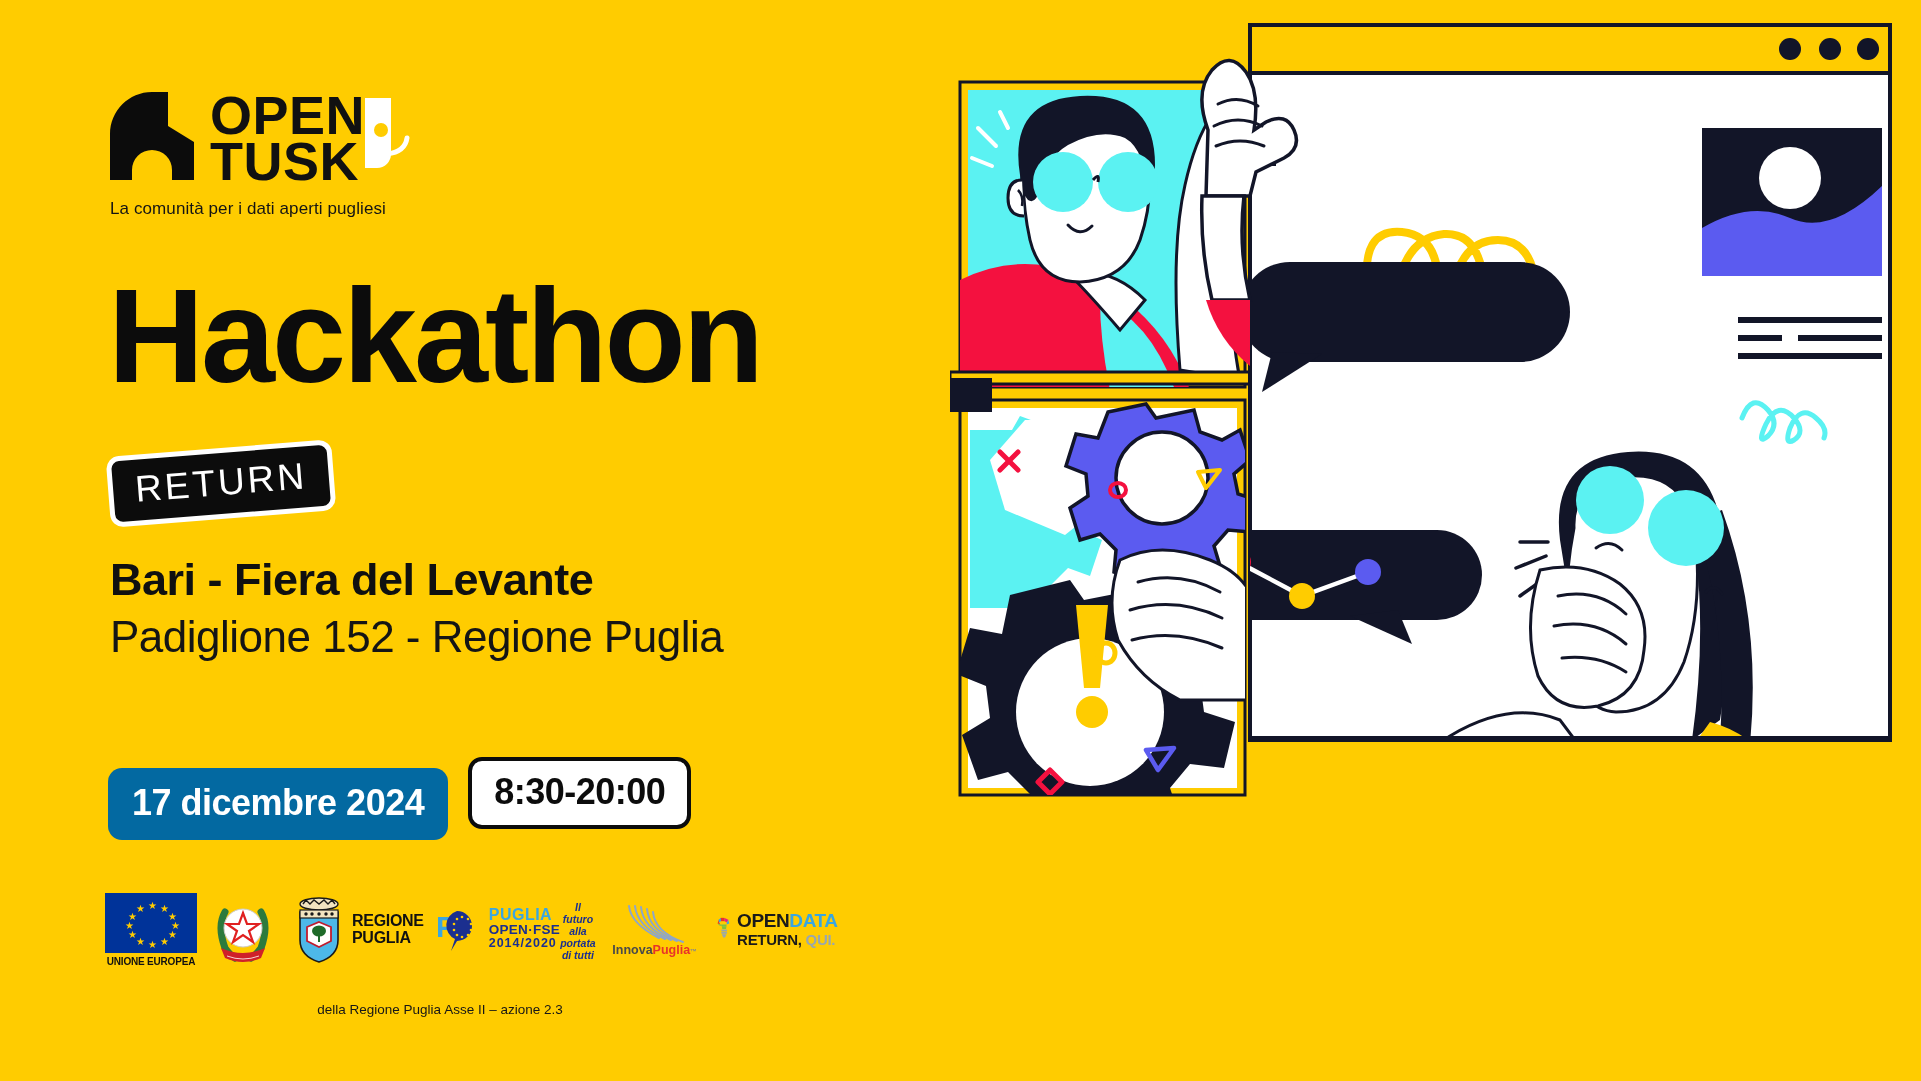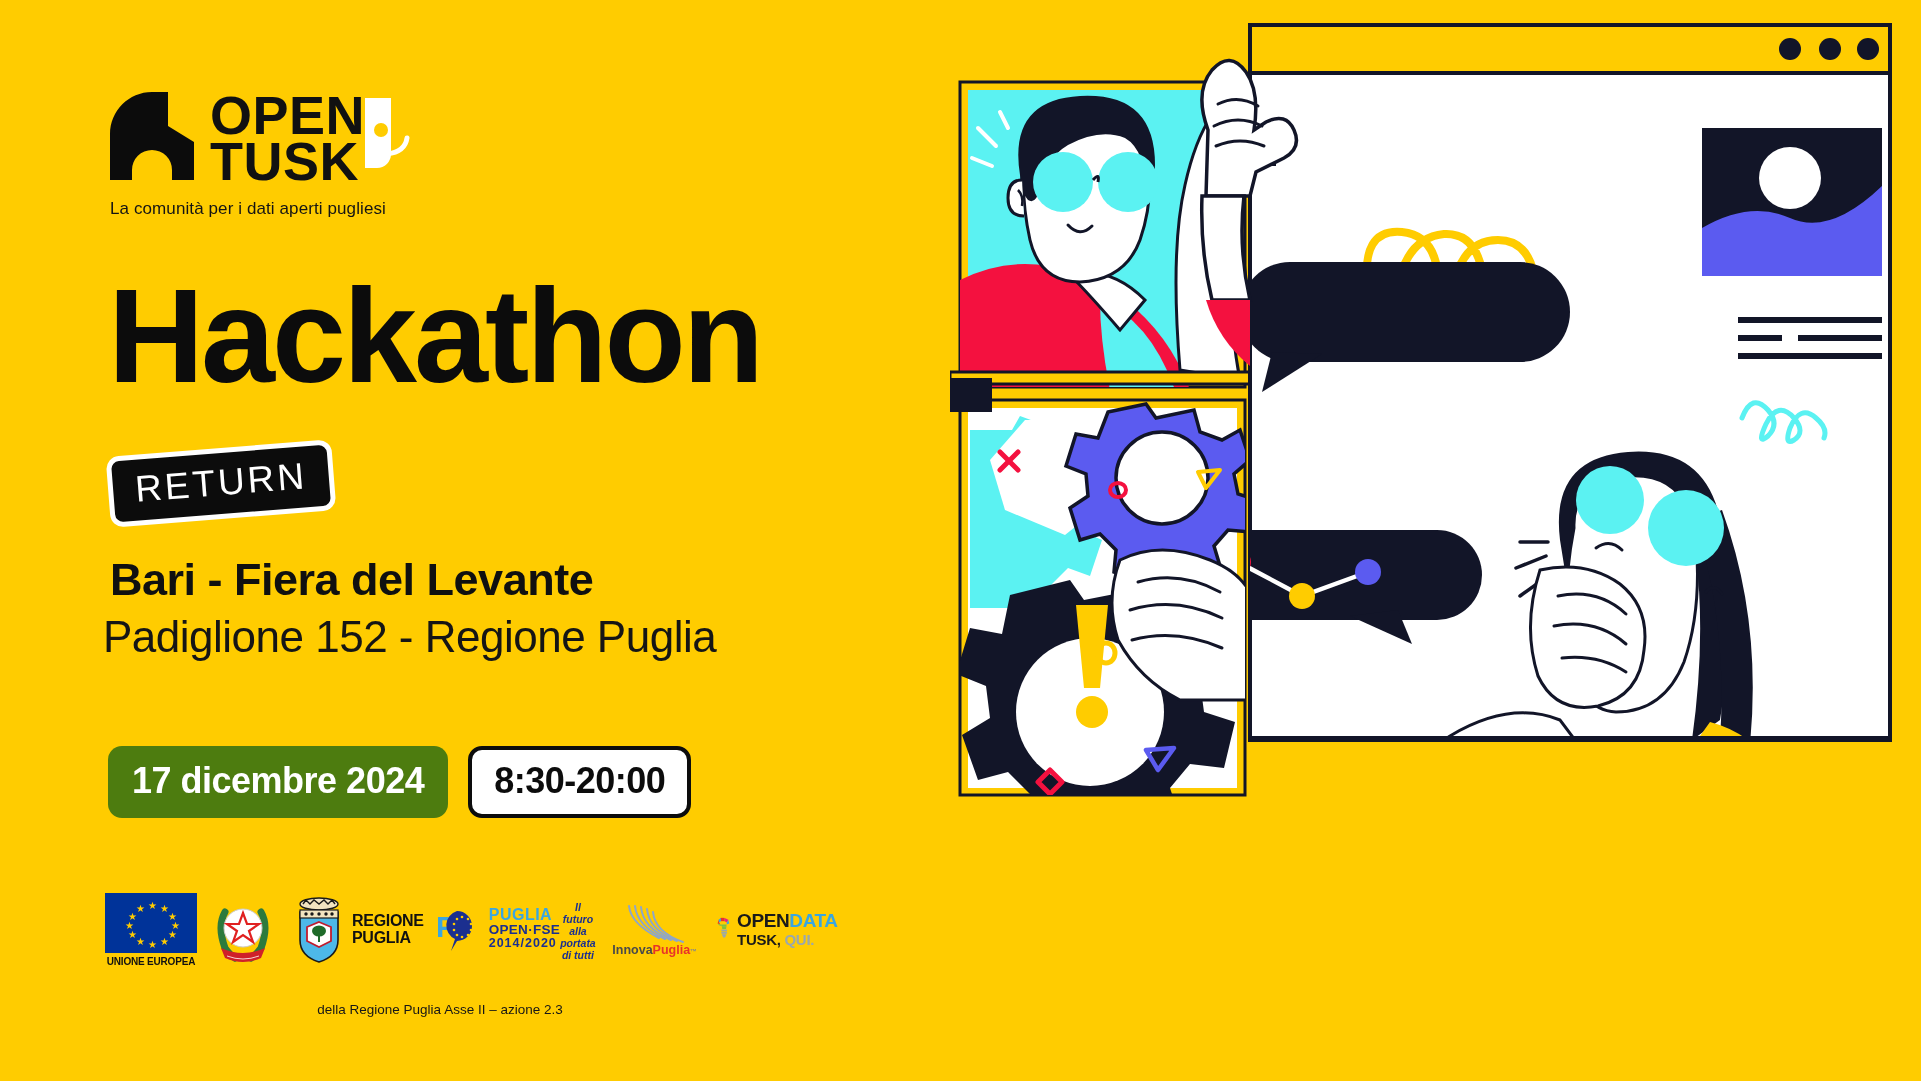--- a/index.html
+++ b/index.html
@@ -72,21 +72,21 @@
   .venue-line1 {
     position: absolute;
     left: 110px; top: 554px;
     font-size: 45px;
     font-weight: 700;
     color: #101010;
     letter-spacing: -0.5px;
   }
   .venue-line2 {
     position: absolute;
-    left: 103px; top: 612px;
+    left: 110px; top: 612px;
     font-size: 44px;
     font-weight: 400;
     color: #151515;
     letter-spacing: -0.5px;
     text-align: right;
   }
 
   
   .pill-row {
     position: absolute;
@@ -98,23 +98,24 @@
   .pill {
     border-radius: 14px;
     font-size: 36px;
     font-weight: 700;
     letter-spacing: -0.5px;
     line-height: 1;
     display: flex;
     align-items: center;
   }
   .pill-date {
-    background: #4d7c0f;
+    background: #0369a1;
     color: #ffffff;
     padding: 17px 24px 19px 24px;
+    margin-top: 22px;
   }
   .pill-time {
     background: #ffffff;
     color: #0c0c0c;
     border: 4px solid #0c0c0c;
     padding: 13px 22px 15px 22px;
   }
 
   
   .footer-logos {
@@ -324,21 +325,21 @@
           </g>
           <rect x="18" y="28" width="12" height="4" fill="#9aa7ae"></rect>
           <rect x="18" y="33" width="12" height="4" fill="#9aa7ae"></rect>
           <path d="M19 38 L29 38 L26 45 L22 45 Z" fill="#9aa7ae"></path>
         </svg>
         <div style="margin-left:3px; line-height:1.1;">
           <div style="font-size:19px; font-weight:700; letter-spacing:-0.4px;">
             <span style="color:#1a1a1a;">OPEN</span><span style="color:#3aa6e0;">DATA</span>
           </div>
           <div style="font-size:15px; font-weight:700; letter-spacing:-0.3px;">
-            <span style="color:#1a1a1a;">TUSK,</span>
+            <span style="color:#1a1a1a;">RETURN,</span>
             <span style="color:#9aa7ae;">QUI.</span>
           </div>
         </div>
       </div>
     </div>
 
     <div class="footer-note">
       <div>della Regione Puglia Asse II – azione 2.3</div>
     </div>
   </div>

